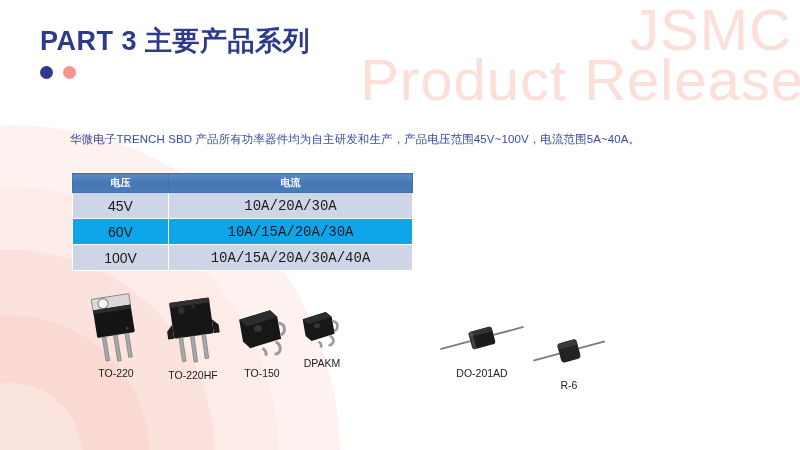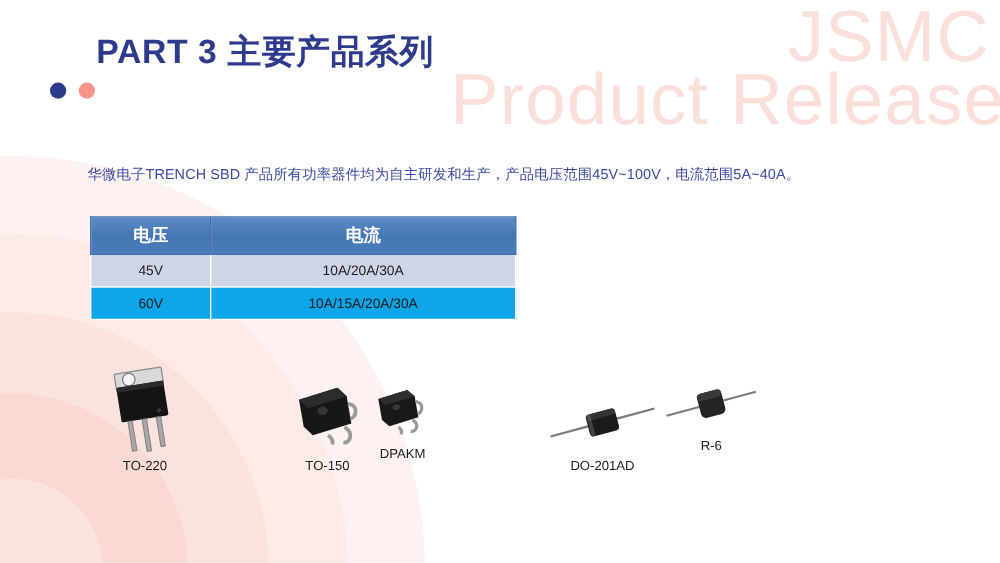--- a/index.html
+++ b/index.html
@@ -20,52 +20,52 @@
     font-weight:300; color:#fbdfd8; white-space:nowrap;
     letter-spacing:1px;
   }
   #wm-jsmc { right:8px; top:-4px; font-size:58px; }
   #wm-product { right:-4px; top:46px; font-size:58px; }
 
   
   .header { position:absolute; left:40px; top:28px; z-index:3; }
   #page-title {
     font-size:27px; font-weight:bold; color:#2e3a8c;
-    letter-spacing:.5px; white-space:nowrap; line-height:1;margin-left:37px;
+    letter-spacing:.5px; white-space:nowrap; line-height:1;
   }
   .dots { margin-top:11px; display:flex; gap:10px; }
   .dot { width:13px; height:13px; border-radius:50%; }
   #dot-navy { background:#2e3a8c; }
   #dot-pink { background:#f8938c; }
 
   
   #intro-paragraph {
     position:absolute; left:70px; top:132px; z-index:3;
     font-size:11.5px; color:#3b4aa0; white-space:nowrap; letter-spacing:.1px;
   }
 
   
   #spec-table {
     position:absolute; left:72px; top:173px; width:340px; z-index:3;
     border-collapse:collapse; table-layout:fixed;
   }
   #spec-table th, #spec-table td {
-    text-align:center; font-size:11px; color:#1b1b1b;
+    text-align:center; font-size:14px; color:#1b1b1b;
     border:1px solid #ffffff; padding:0;
   }
   #spec-table thead th {
-    height:30px; color:#ffffff; font-weight:bold; font-size:14px;
+    height:19px; color:#ffffff; font-weight:bold; font-size:10px;
     background:linear-gradient(to bottom,#5b8ac6 0%,#4576b4 50%,#4a7cbb 100%);
     border:1px solid #4172ad;
   }
   #spec-table tbody td { height:26px; }
   .row-a td { background:#ced5e7; }
   .row-b td { background:#0ea5e9; }
   .col-v { width:96px; }
-  .col-c { width:244px; }
+  .col-c { width:244px;font-family:Liberation Mono, monospace; }
 
   
   #package-gallery { position:absolute; left:0; top:290px; width:800px; height:110px; z-index:3; }
   .pkg { position:absolute; text-align:center; }
   .pkg-art { position:relative; height:76px; }
   .pkg-label { font-size:10.5px; color:#1b1b1b; white-space:nowrap; margin-top:1px; }
 </style>
 </head>
 <body>
 
@@ -106,20 +106,24 @@
   </thead>
   <tbody>
     <tr class="row-a">
       <td class="col-v">45V</td>
       <td class="col-c">10A/20A/30A</td>
     </tr>
     <tr class="row-b">
       <td class="col-v">60V</td>
       <td class="col-c">10A/15A/20A/30A</td>
     </tr>
+    <tr class="row-a">
+      <td class="col-v">100V</td>
+      <td class="col-c">10A/15A/20A/30A/40A</td>
+    </tr>
   </tbody>
 </table>
 
 <div id="package-gallery">
 
   <div class="pkg" style="left:78px; top:0; width:76px;">
     <div class="pkg-art">
       <svg width="76" height="76" viewBox="0 0 76 76">
         <g transform="rotate(-9 38 38)">
           <rect x="18" y="6" width="38" height="12" rx="1" fill="#d9d9d9" stroke="#8a8a8a" stroke-width="1"></rect>
@@ -129,20 +133,38 @@
           <circle cx="49" cy="40" r="1.6" fill="#3a3a3a"></circle>
           <rect x="23" y="45" width="3.6" height="24" fill="#a8a8a8" stroke="#6e6e6e" stroke-width="0.6"></rect>
           <rect x="34.5" y="45" width="3.6" height="26" fill="#a8a8a8" stroke="#6e6e6e" stroke-width="0.6"></rect>
           <rect x="46" y="45" width="3.6" height="24" fill="#a8a8a8" stroke="#6e6e6e" stroke-width="0.6"></rect>
         </g>
       </svg>
     </div>
     <div class="pkg-label">TO-220</div>
   </div>
 
+  <div class="pkg" style="left:156px; top:2px; width:74px;">
+    <div class="pkg-art">
+      <svg width="74" height="74" viewBox="0 0 74 74">
+        <g transform="rotate(-8 37 37)">
+          <rect x="17" y="8" width="40" height="36" rx="2" fill="#161616"></rect>
+          <rect x="17" y="8" width="40" height="5" fill="#303030"></rect>
+          <circle cx="28" cy="17" r="3.4" fill="#2f2f2f"></circle>
+          <circle cx="40" cy="15" r="1.8" fill="#2f2f2f"></circle>
+          <path d="M17 30 L11 36 L11 44 L17 44 Z" fill="#1c1c1c"></path>
+          <path d="M57 30 L63 36 L63 44 L57 44 Z" fill="#1c1c1c"></path>
+          <rect x="22" y="44" width="3.6" height="24" fill="#a8a8a8" stroke="#6e6e6e" stroke-width="0.6"></rect>
+          <rect x="33.5" y="44" width="3.6" height="26" fill="#a8a8a8" stroke="#6e6e6e" stroke-width="0.6"></rect>
+          <rect x="45" y="44" width="3.6" height="24" fill="#a8a8a8" stroke="#6e6e6e" stroke-width="0.6"></rect>
+        </g>
+      </svg>
+    </div>
+    <div class="pkg-label">TO-220HF</div>
+  </div>
 
   <div class="pkg" style="left:230px; top:12px; width:64px;">
     <div class="pkg-art" style="height:64px;">
       <svg width="64" height="64" viewBox="0 0 64 64">
         <g transform="rotate(-10 32 32)">
           <path d="M12 14 L44 10 L50 18 L50 40 L18 44 L12 36 Z" fill="#171717"></path>
           <path d="M12 14 L44 10 L50 18 L18 22 Z" fill="#2c2c2c"></path>
           <ellipse cx="29" cy="26" rx="4.2" ry="3.4" fill="#343434"></ellipse>
           <path d="M50 24 q6 2 5 7 q-1 5 -5 5" fill="none" stroke="#9a9a9a" stroke-width="3"></path>
           <path d="M44 42 q5 4 3 9 q-2 4 -6 3" fill="none" stroke="#9a9a9a" stroke-width="3"></path>
@@ -179,21 +201,21 @@
           <line x1="57" y1="28" x2="88" y2="28" stroke="#7b7b7b" stroke-width="1.7"></line>
           <rect x="33" y="19" width="24" height="18" rx="3" fill="#1b1b1b"></rect>
           <rect x="33" y="19" width="24" height="5" rx="2.5" fill="#343434"></rect>
           <rect x="34" y="19" width="3" height="18" fill="#6a6a6a" opacity="0.5"></rect>
         </g>
       </svg>
     </div>
     <div class="pkg-label">DO-201AD</div>
   </div>
 
-  <div class="pkg" style="left:530px; top:6px; width:78px;">
+  <div class="pkg" style="left:530px; top:34px; width:78px;">
     <div class="pkg-art" style="height:54px;">
       <svg width="78" height="54" viewBox="0 0 78 54">
         <g transform="rotate(-15 39 27)">
           <line x1="2" y1="27" x2="29" y2="27" stroke="#7b7b7b" stroke-width="1.7"></line>
           <line x1="49" y1="27" x2="76" y2="27" stroke="#7b7b7b" stroke-width="1.7"></line>
           <rect x="29" y="17" width="20" height="20" rx="4" fill="#232323"></rect>
           <rect x="29" y="17" width="20" height="6" rx="3" fill="#3a3a3a"></rect>
         </g>
       </svg>
     </div>

